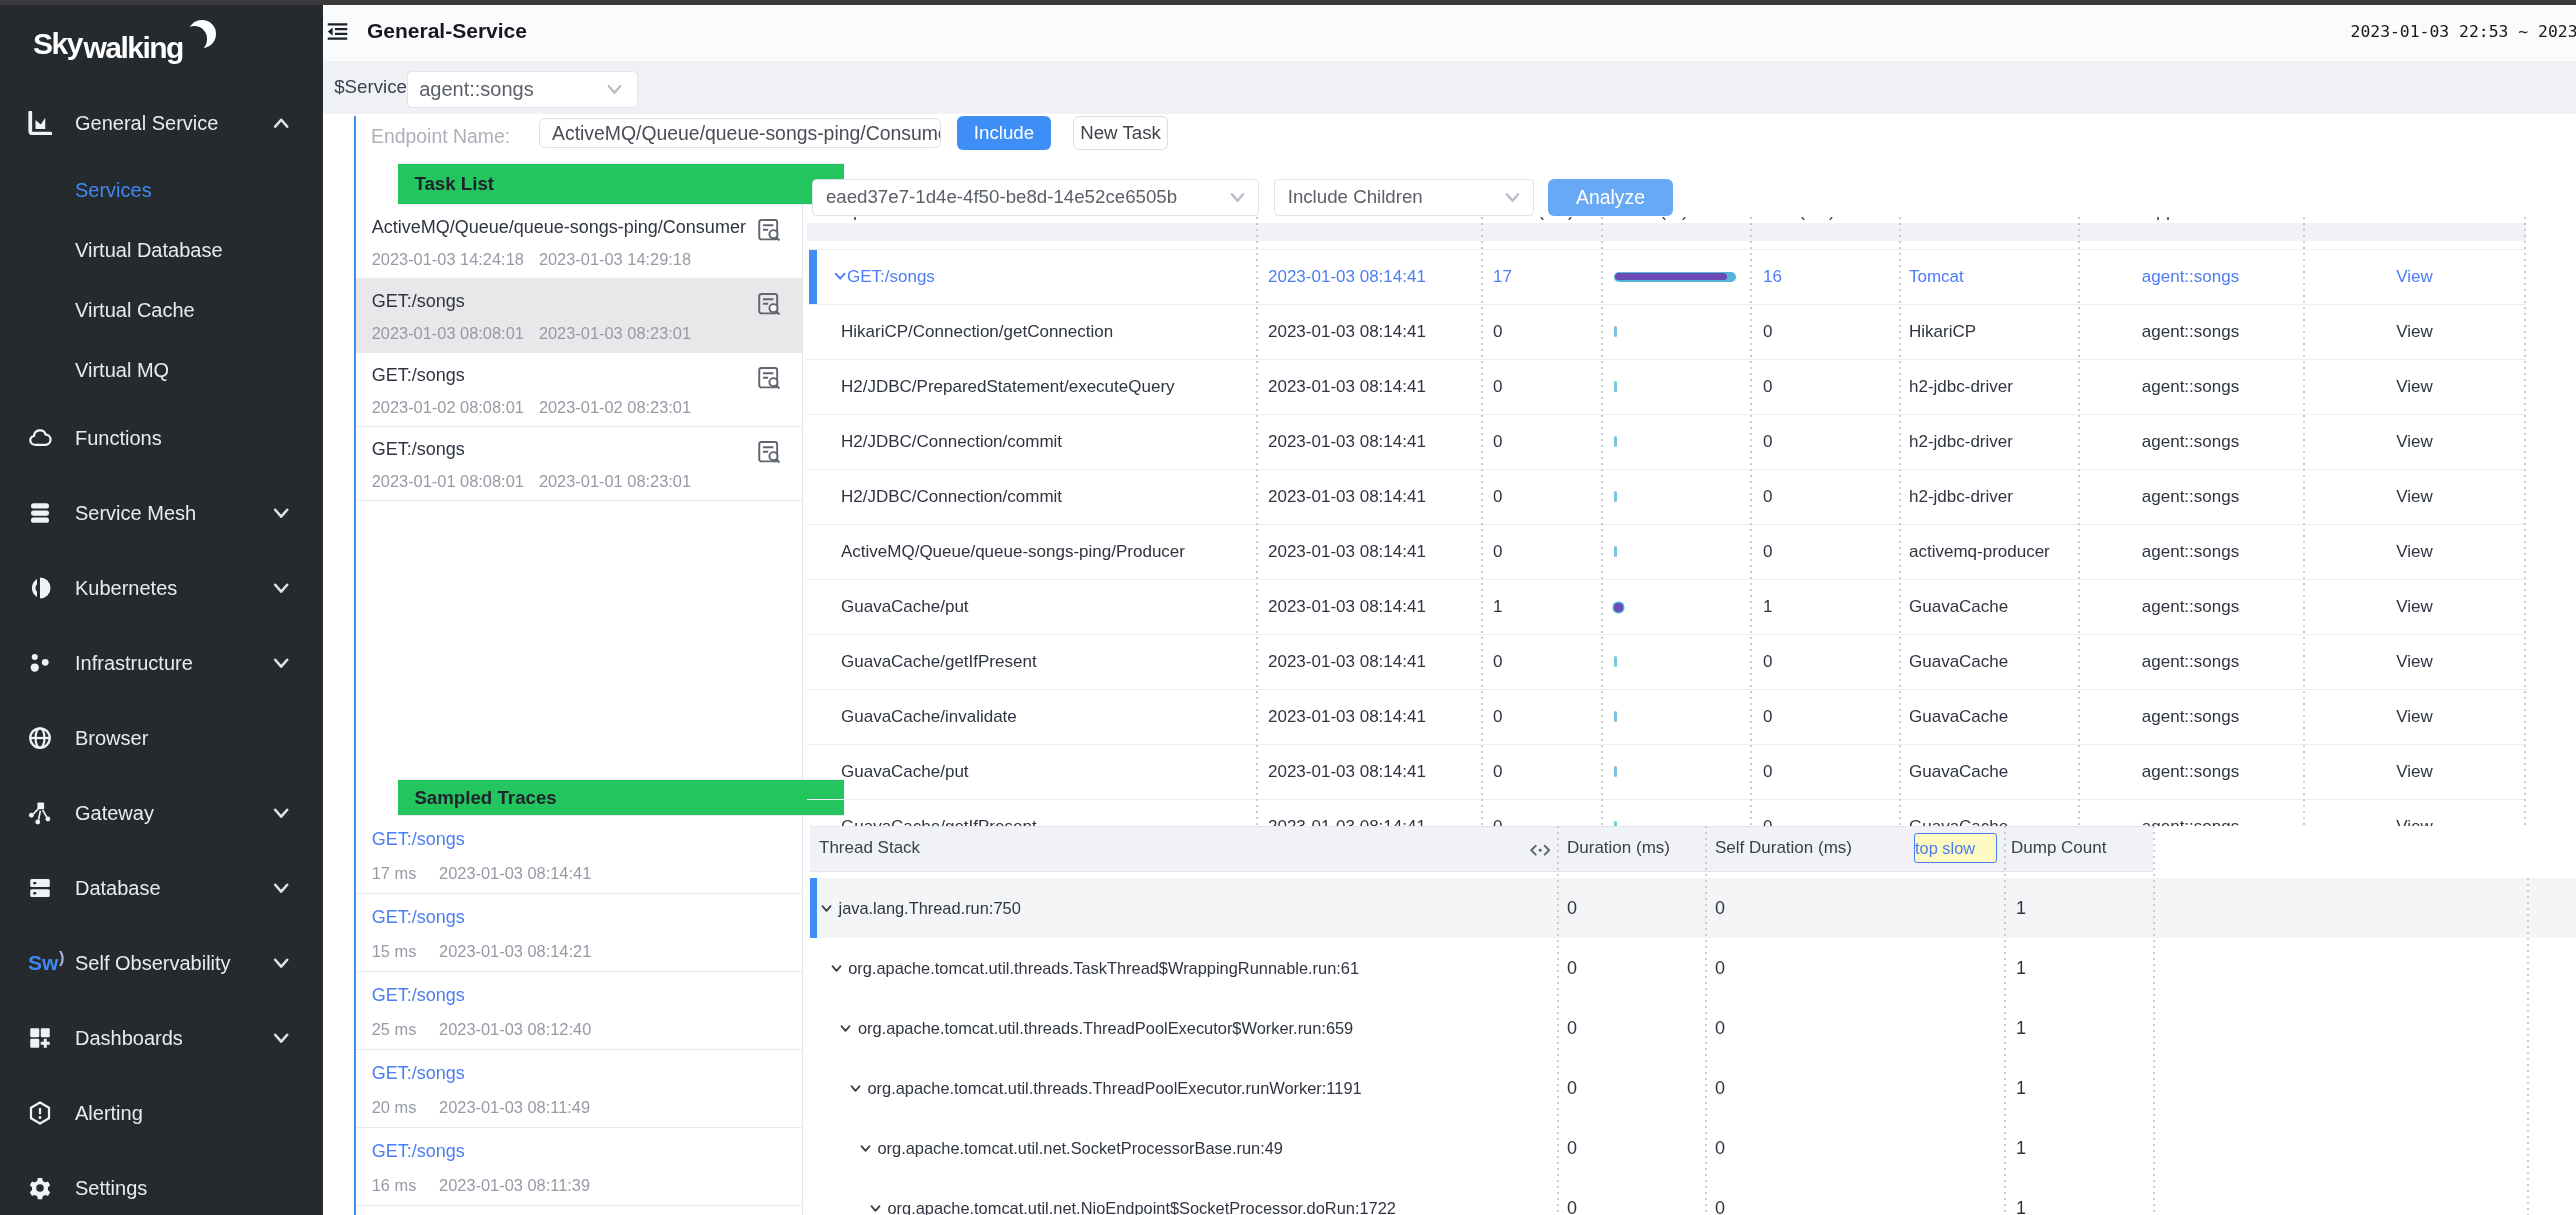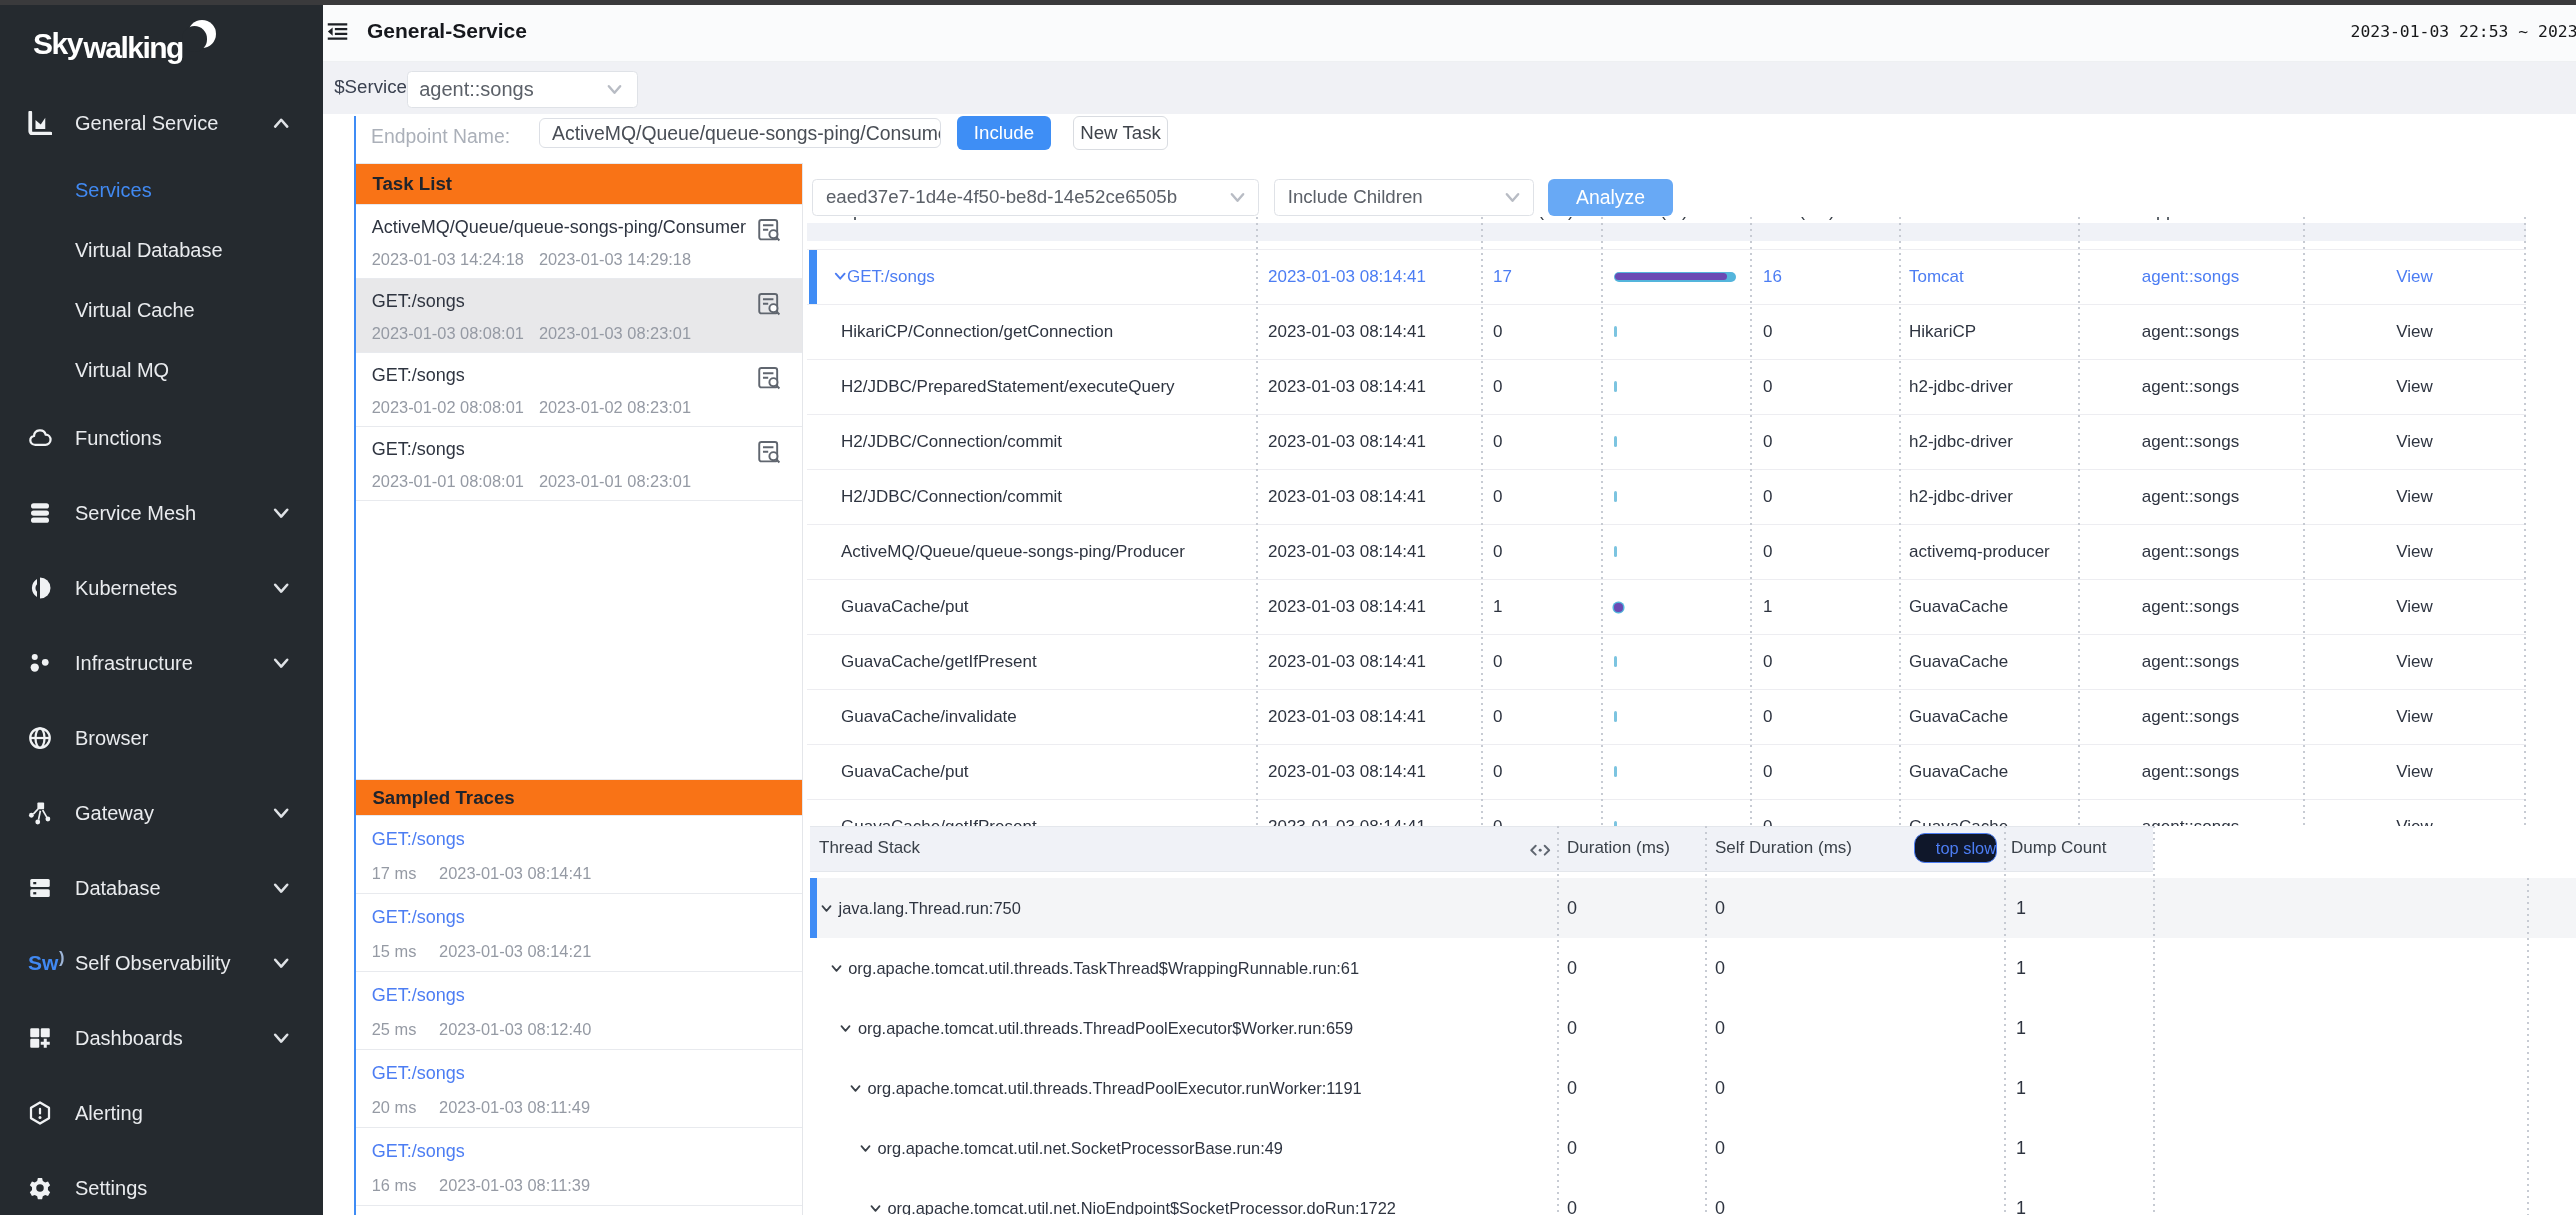--- a/index.html
+++ b/index.html
@@ -52,21 +52,21 @@
   .toolbar { position:absolute; left:33px; top:111px; width:2221px; height:52px; background:#fff; }
   .toolbar .eplabel { position:absolute; left:15px; top:9.7px; font-size:19.4px; color:#abb0b9; }
   .epinput { position:absolute; left:183px; top:2.2px; width:402px; height:30px; border:0.7px solid #dcdfe5; border-radius:6px; background:#fff; overflow:hidden; }
   .epinput .epval { position:absolute; left:12px; top:3.7px; font-size:19.4px; color:#494e56; white-space:nowrap; }
   .btn { position:absolute; top:0; height:34px; border-radius:6px; font-size:18.7px; text-align:center; cursor:pointer; }
   .btn.search { left:601px; width:94px; background:#3e8ef5; color:#fff; line-height:34px; }
   .btn.newtask { left:717px; width:95px; background:#fff; color:#3f444b; border:0.7px solid #d9dce1; line-height:32px; }
 
   
   .leftpanel { position:absolute; left:33px; top:158px; width:447px; height:1054px; border-right:1.5px solid #e4e6ea; background:#fff; }
-  .phead { position:relative; width:100%; height:42px; background:#f97316; border-top:0.7px solid #e7e9ee; border-bottom:0.7px solid #e7e9ee; }
+  .phead { position:relative; width:100%; height:42px; background:#22c55e; border-top:0.7px solid #e7e9ee; border-bottom:0.7px solid #e7e9ee;margin-left:42px; }
   .phead .ptitle { position:absolute; left:16.4px; top:9.7px; font-size:18.7px; font-weight:700; color:#20242c; }
   .titem { position:relative; width:100%; height:74px; border-bottom:0.7px solid #e8eaee; cursor:pointer; }
   .titem.selected { background:#e8e8ea; }
   .titem .tname { position:absolute; left:15.7px; top:12.7px; font-size:18px; color:#2e3440; white-space:nowrap; }
   .titem .ttimes { position:absolute; left:15.7px; top:45px; font-size:16.4px; color:#959aa4; white-space:nowrap; }
   .titem .ttimes .t2 { margin-left:15px; }
   .titem .ticon { position:absolute; right:20px; top:12px; width:25.4px; height:25.4px; color:#60666f; cursor:pointer; }
   .traces { position:absolute; left:0; top:616px; width:100%; }
   .traces .phead { height:37px; }
   .traces .ptitle { top:7.5px; }
@@ -117,21 +117,21 @@
 
   
   .threadpanel { position:absolute; left:487px; top:821px; width:1767px; height:391px; overflow:hidden; }
   .thead { position:absolute; left:0; top:0; width:1343px; height:46px; background:#f0f2f7; border-top:0.7px solid #e4e7ec; border-bottom:0.7px solid #e4e7ec; }
   .thead .h { position:absolute; top:11.2px; font-size:17px; color:#3a4149; white-space:nowrap; }
   .thead .h-name { left:9px; }
   .thead .h-dur  { left:757px; }
   .thead .h-self { left:905px; }
   .thead .h-dump { left:1201px; }
   .thead .hicon { position:absolute; left:719px; top:12.7px; width:22.4px; height:22.4px; color:#5f6670; }
-  .topslow { position:absolute; left:1104px; top:6.7px; width:83px; height:30px; border:0.7px solid #4c7df3; border-radius:11px; color:#4c7df3; font-size:16.4px; text-align:right; line-height:28px; background:#0f172a; cursor:pointer; }
+  .topslow { position:absolute; left:1104px; top:6.7px; width:83px; height:30px; border:0.7px solid #4c7df3; border-radius:3px; color:#4c7df3; font-size:16.4px; text-align:left; line-height:28px; background:#fef9c3; cursor:pointer; }
   .throws { position:absolute; left:0; top:52px; width:1767px; }
   .throw { position:relative; width:1767px; height:60px; color:#2e3440; }
   .throw.selected { background:#f4f5f7; }
   .throw.selected .selbar { position:absolute; left:0; top:0; width:6.7px; height:60px; background:#3f8cf5; }
   .throw .tname { position:absolute; left:9px; top:0; height:60px; line-height:60px; font-size:16.4px; white-space:nowrap; }
   .throw .tchev { position:relative; display:inline-block; width:15px; height:15px; top:2.2px; margin-right:4.5px; color:#3a4149; }
   .throw .tval { position:absolute; top:0; height:60px; line-height:60px; font-size:18px; }
   .throw .v-dur { left:757px; }
   .throw .v-self { left:905px; }
   .throw .v-dump { left:1206px; }

